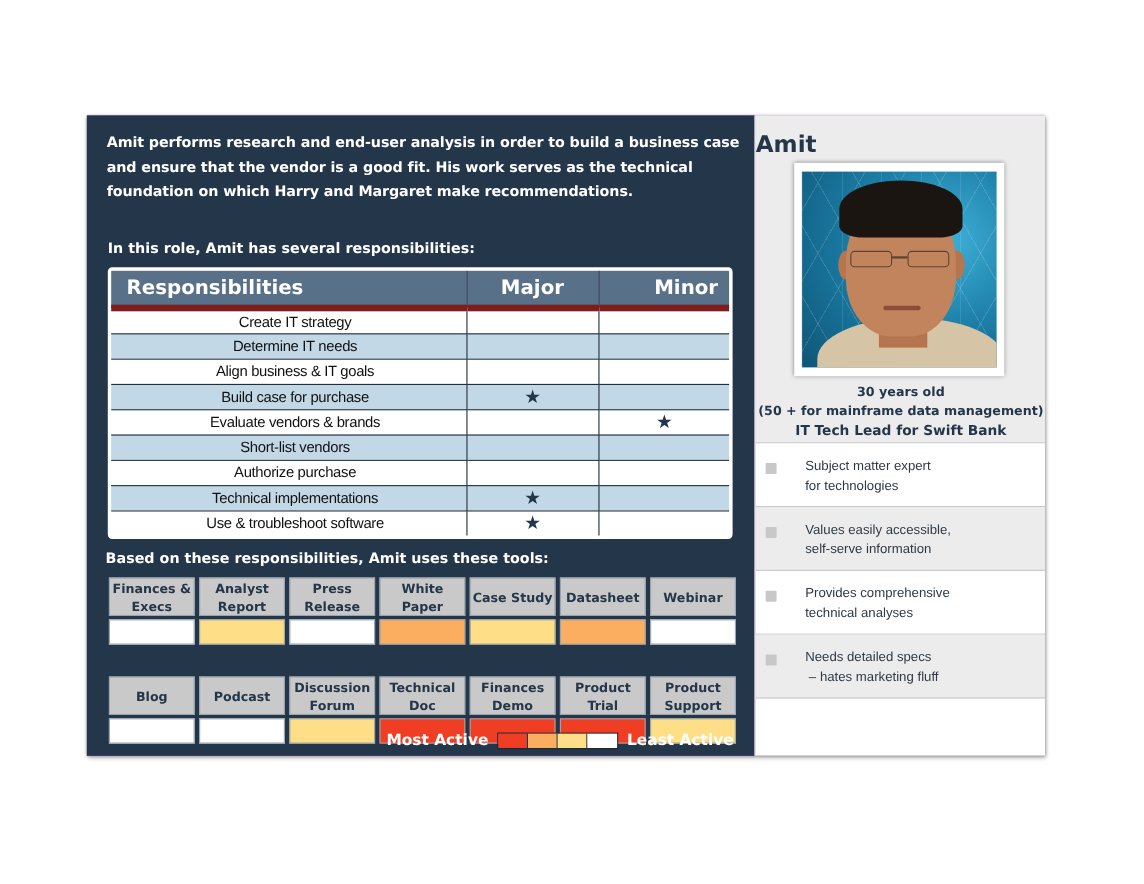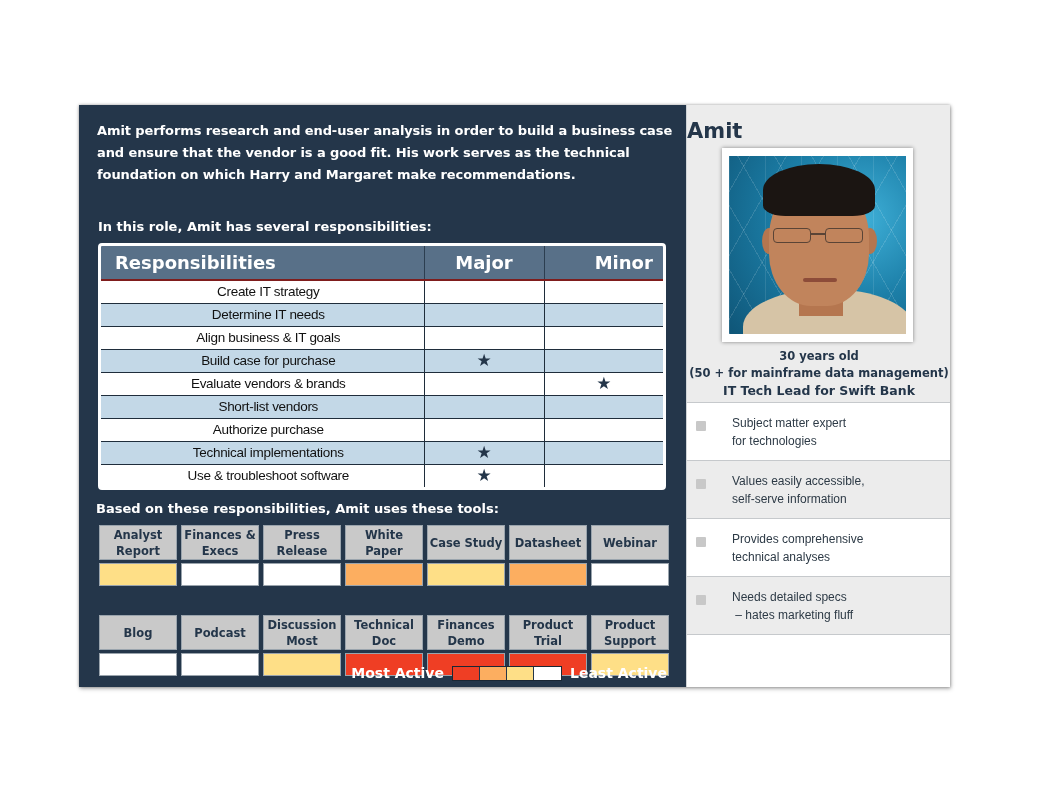--- a/index.html
+++ b/index.html
@@ -31,21 +31,21 @@
   }
 
   .resp-table {
     position: absolute; left: 19px; top: 138px; width: 568px;
     border: 3px solid #ffffff; border-radius: 4px; overflow: hidden;
     background: #ffffff;
   }
   .resp-table table { border-collapse: collapse; width: 100%; table-layout: fixed; }
   .resp-table th {
     background: #587088; color: #ffffff; font-size: 18px; font-weight: bold;
-    height: 34px; border-right: 1px solid #2c3e50; border-bottom: 2px solid #7f1d1d;
+    height: 34px; border-right: 1px solid #2c3e50; border-bottom: 6px solid #7f1d1d;
     text-align: center; font-family: "DejaVu Sans", sans-serif;
   }
   .resp-table th:first-child { text-align: left; padding-left: 14px; }
   .resp-table th:last-child { border-right: none; padding-left: 40px; }
   .resp-table td {
     height: 23px; font-size: 13.5px; color: #111; border-right: 1px solid #1f2d3b;
     border-bottom: 1px solid #1f2d3b; text-align: center; padding: 0;
     font-family: "Liberation Sans", sans-serif; letter-spacing: -0.3px;
   }
   .resp-table td:first-child { text-align: center; padding-left: 12px; }
@@ -216,28 +216,28 @@
             <td><span class="star"></span></td>
           </tr>
         </tbody>
       </table>
     </div>
 
     <div class="tools-heading">Based on these responsibilities, Amit uses these tools:</div>
 
     <div class="tools-grid">
       <div class="tool">
+          <div class="tool-label">Finances &amp; Execs</div>
+          <div class="tool-swatch" style="background: rgb(255, 255, 255);"></div>
+        </div>
+      <div class="tool">
           <div class="tool-label">Analyst Report</div>
           <div class="tool-swatch" style="background: rgb(254, 223, 135);"></div>
         </div>
       <div class="tool">
-          <div class="tool-label">Finances &amp; Execs</div>
-          <div class="tool-swatch" style="background: rgb(255, 255, 255);"></div>
-        </div>
-      <div class="tool">
           <div class="tool-label">Press Release</div>
           <div class="tool-swatch" style="background: rgb(255, 255, 255);"></div>
         </div>
       <div class="tool">
           <div class="tool-label">White Paper</div>
           <div class="tool-swatch" style="background: rgb(252, 174, 96);"></div>
         </div>
       <div class="tool">
           <div class="tool-label">Case Study</div>
           <div class="tool-swatch" style="background: rgb(254, 223, 135);"></div>
@@ -255,21 +255,21 @@
     <div class="tools-grid tools-row2">
       <div class="tool">
           <div class="tool-label">Blog</div>
           <div class="tool-swatch" style="background: rgb(255, 255, 255);"></div>
         </div>
       <div class="tool">
           <div class="tool-label">Podcast</div>
           <div class="tool-swatch" style="background: rgb(255, 255, 255);"></div>
         </div>
       <div class="tool">
-          <div class="tool-label">Discussion Most</div>
+          <div class="tool-label">Discussion Forum</div>
           <div class="tool-swatch" style="background: rgb(254, 223, 135);"></div>
         </div>
       <div class="tool">
           <div class="tool-label">Technical Doc</div>
           <div class="tool-swatch" style="background: rgb(239, 62, 36);"></div>
         </div>
       <div class="tool">
           <div class="tool-label">Finances Demo</div>
           <div class="tool-swatch" style="background: rgb(239, 62, 36);"></div>
         </div>

